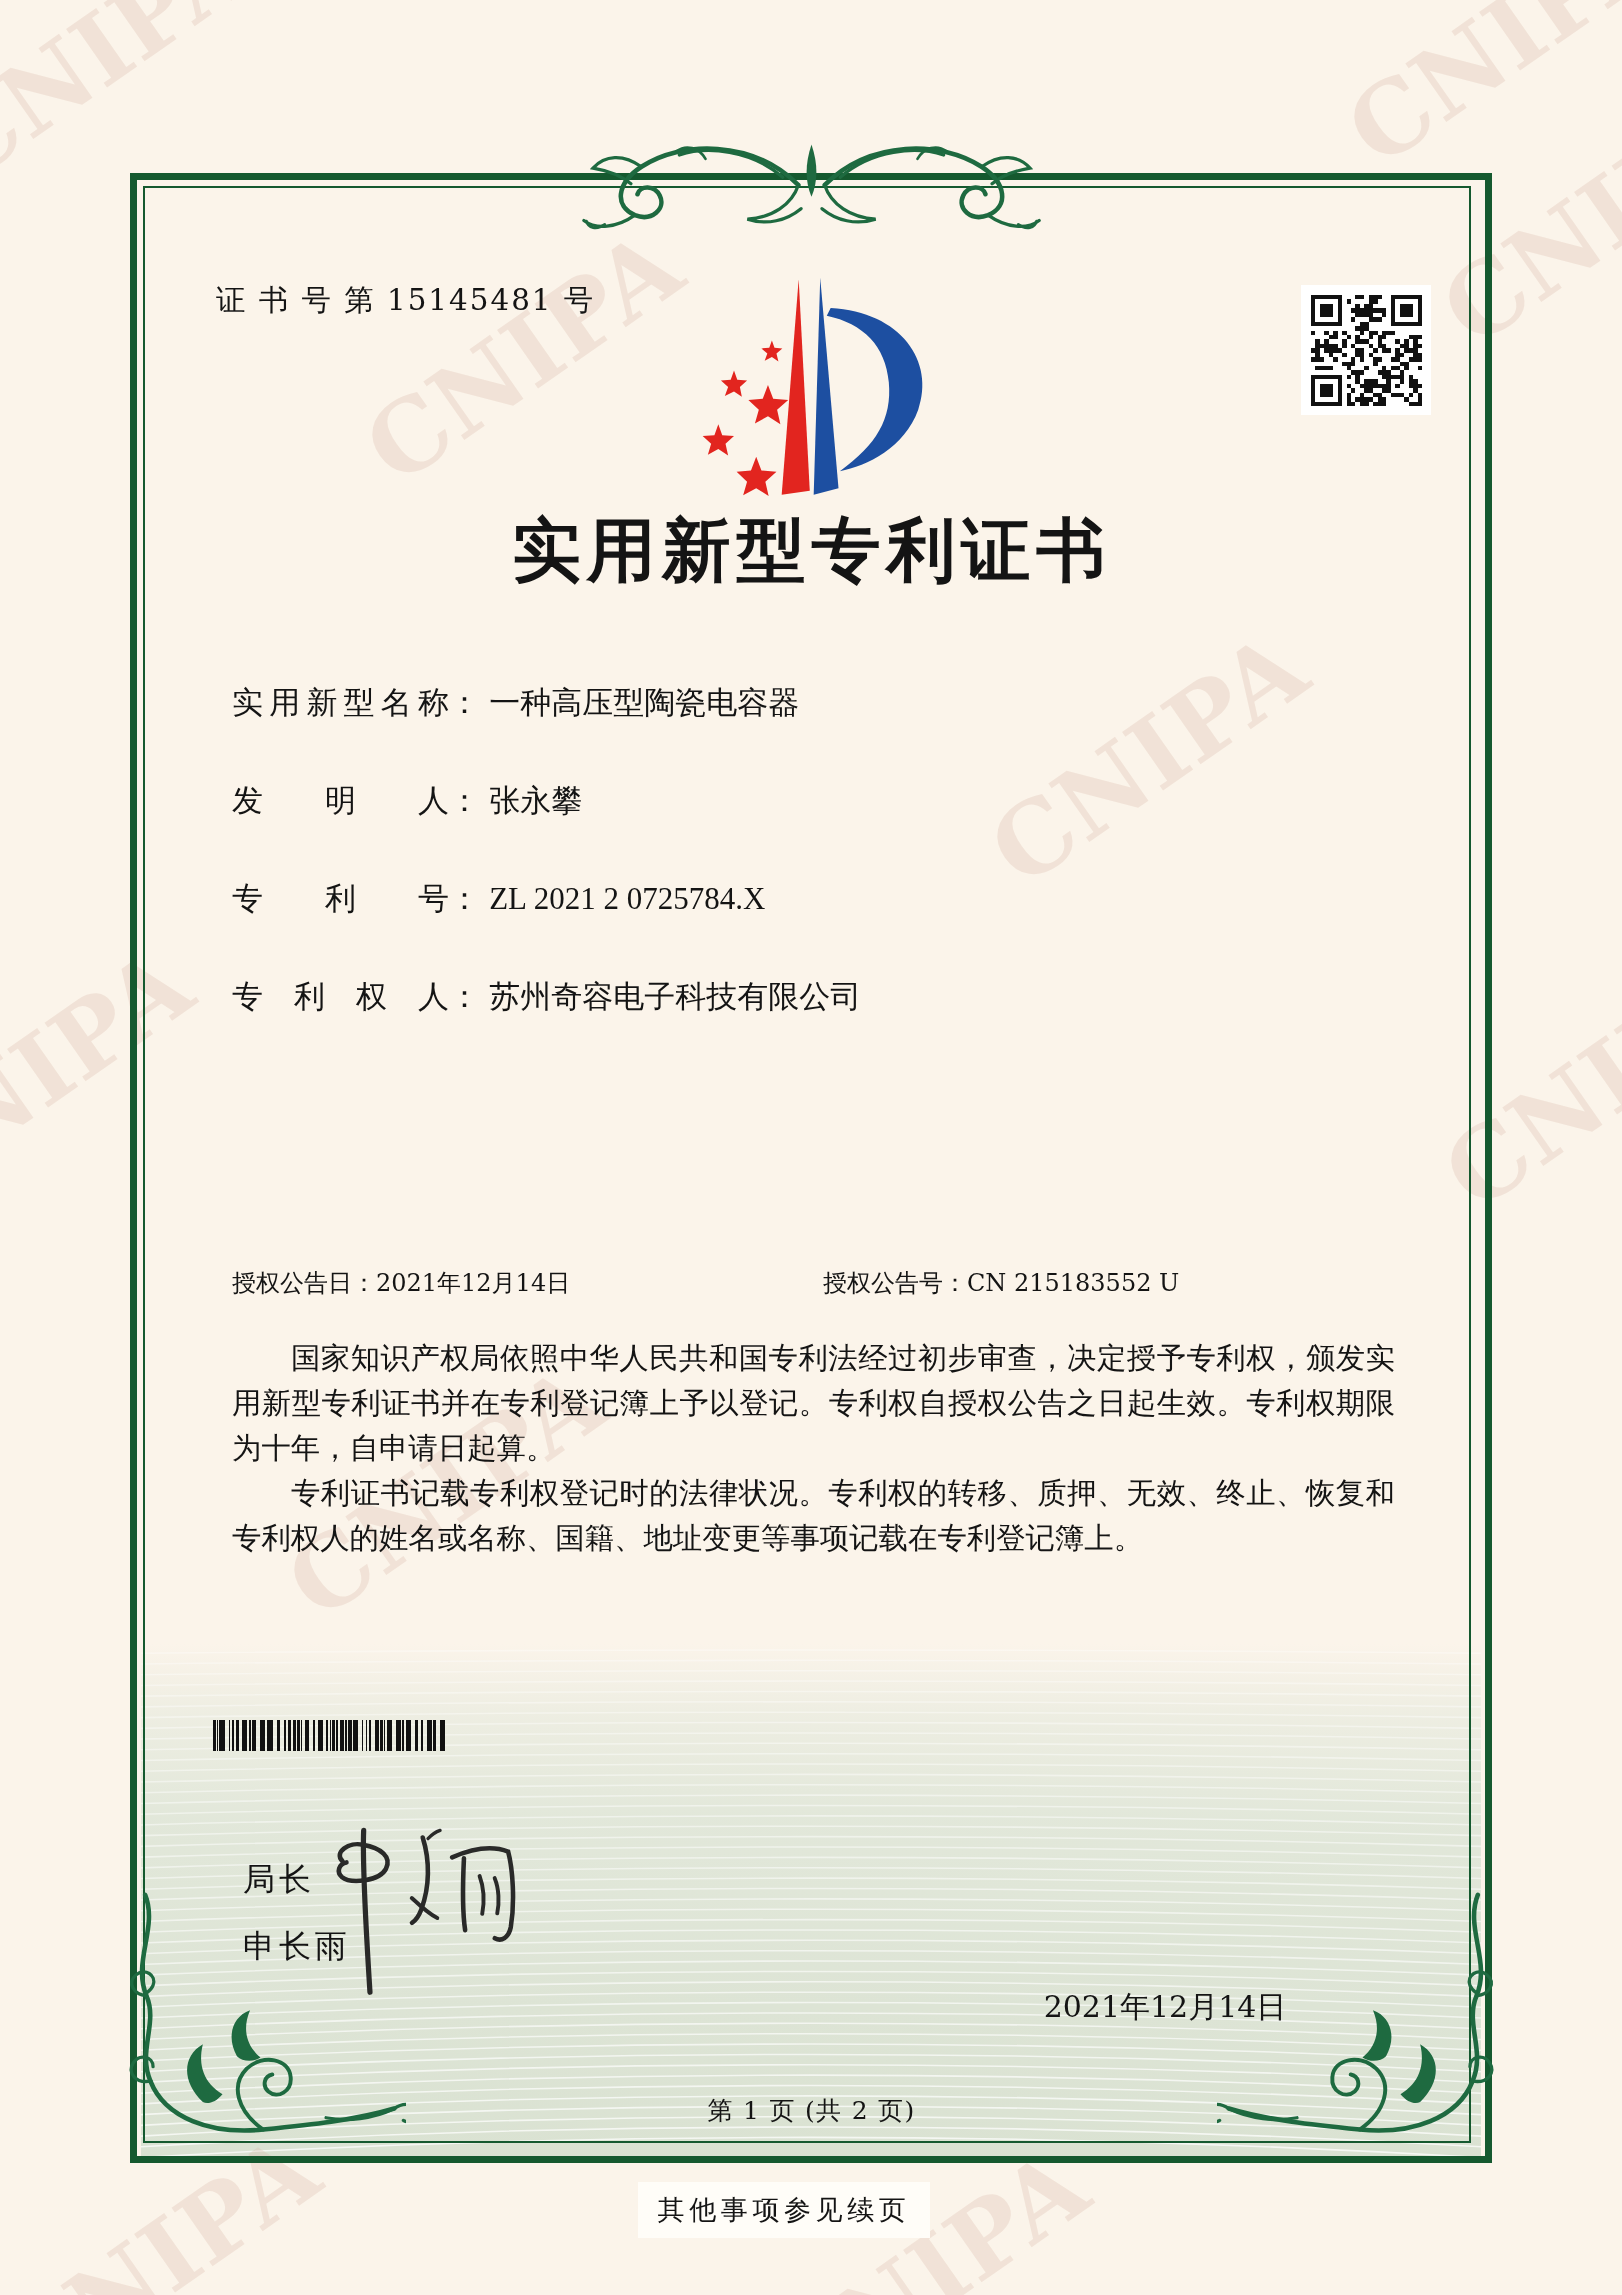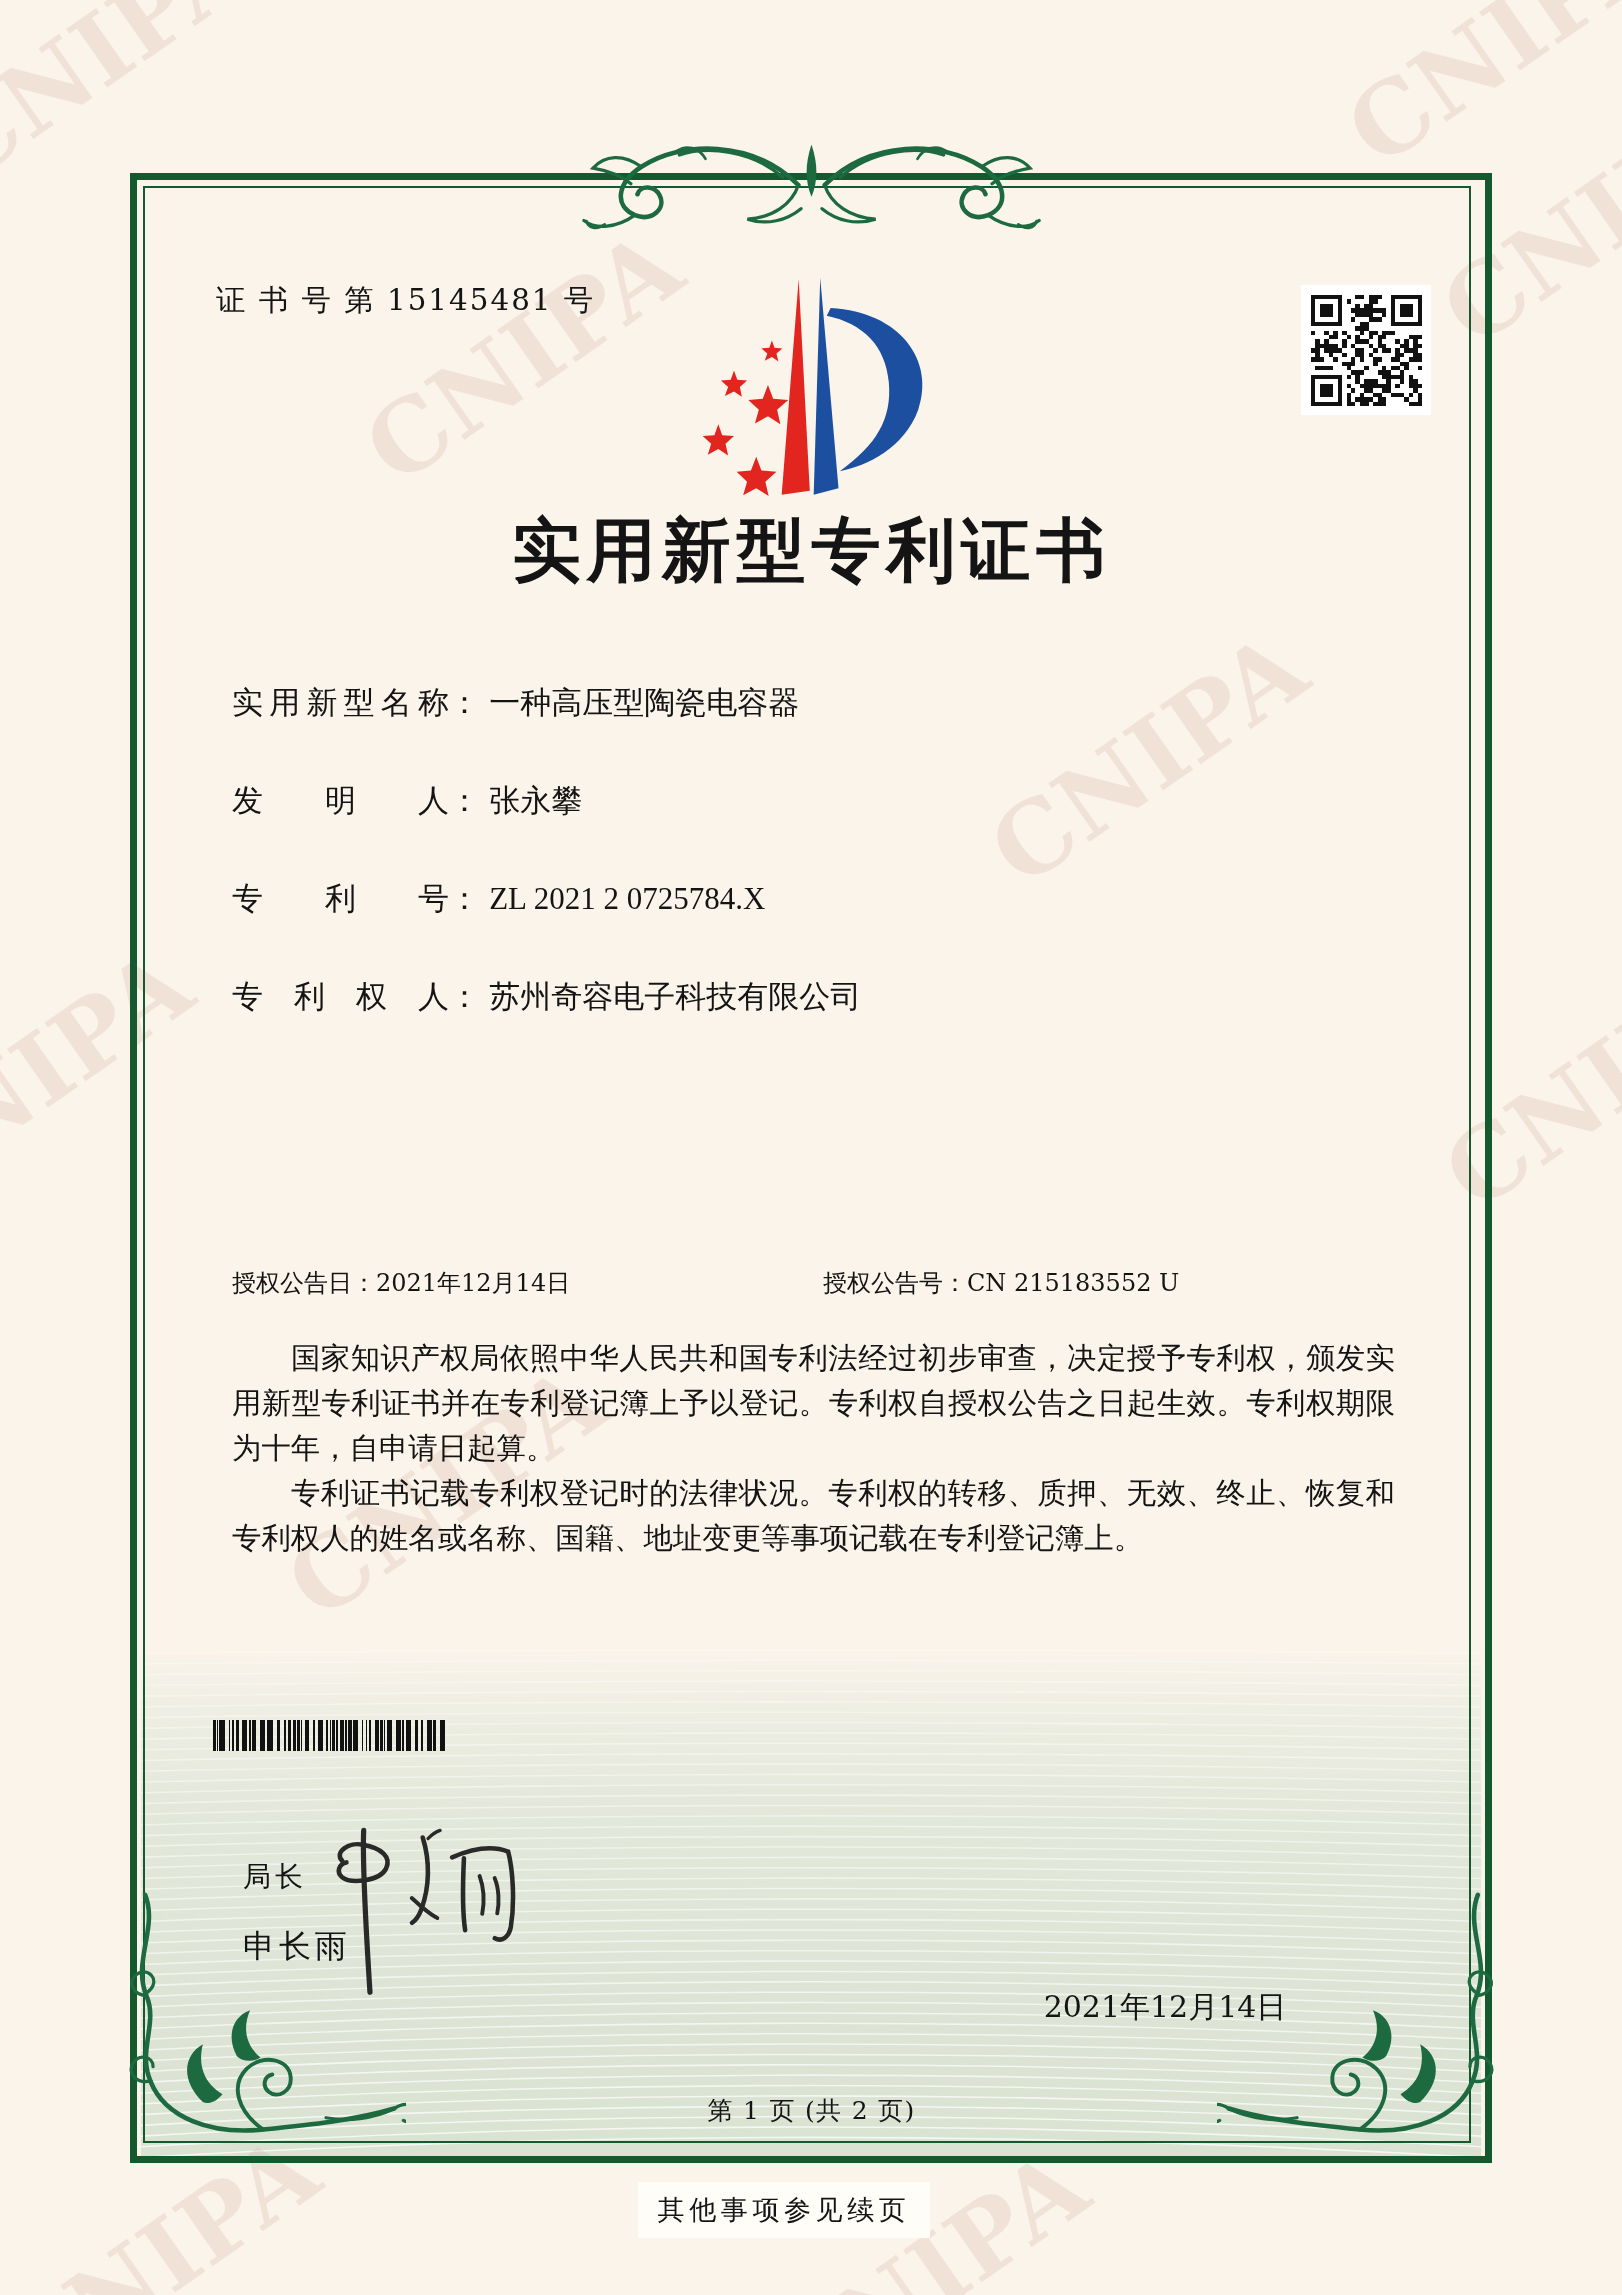--- a/index.html
+++ b/index.html
@@ -44,21 +44,21 @@
   
   .bodytxt{left:232px;top:1336px;width:1163px;font-size:29.4px;line-height:45px;
       text-align:justify;z-index:5;}
   .bodytxt p{margin:0;text-indent:59px;}
 
   
   .barcode{left:213px;top:1720px;width:241px;height:31px;display:flex;align-items:stretch;z-index:5;}
   .barcode div{background:#111;height:100%;}
 
   
-  .sig-title{left:243px;top:1858px;font-size:28px;letter-spacing:3.9px;z-index:5;}
+  .sig-title{left:243px;top:1858px;font-size:32px;letter-spacing:3.9px;z-index:5;}
   .sig-name{left:243px;top:1925px;font-size:32px;letter-spacing:3.9px;z-index:5;}
   .sig-script{left:309px;top:1818px;z-index:5;}
   .issuedate{left:962px;top:1987px;width:406px;text-align:center;font-size:30px;z-index:5;}
   .pageind{left:0;top:2094px;width:1623px;text-align:center;font-size:25px;letter-spacing:1.3px;z-index:5;}
 
   
   .footnote{left:638px;top:2182px;width:292px;height:56px;background:#fffdf8;z-index:6;
       text-align:center;line-height:56px;font-size:27px;letter-spacing:4.6px;}
 </style>
 </head>

